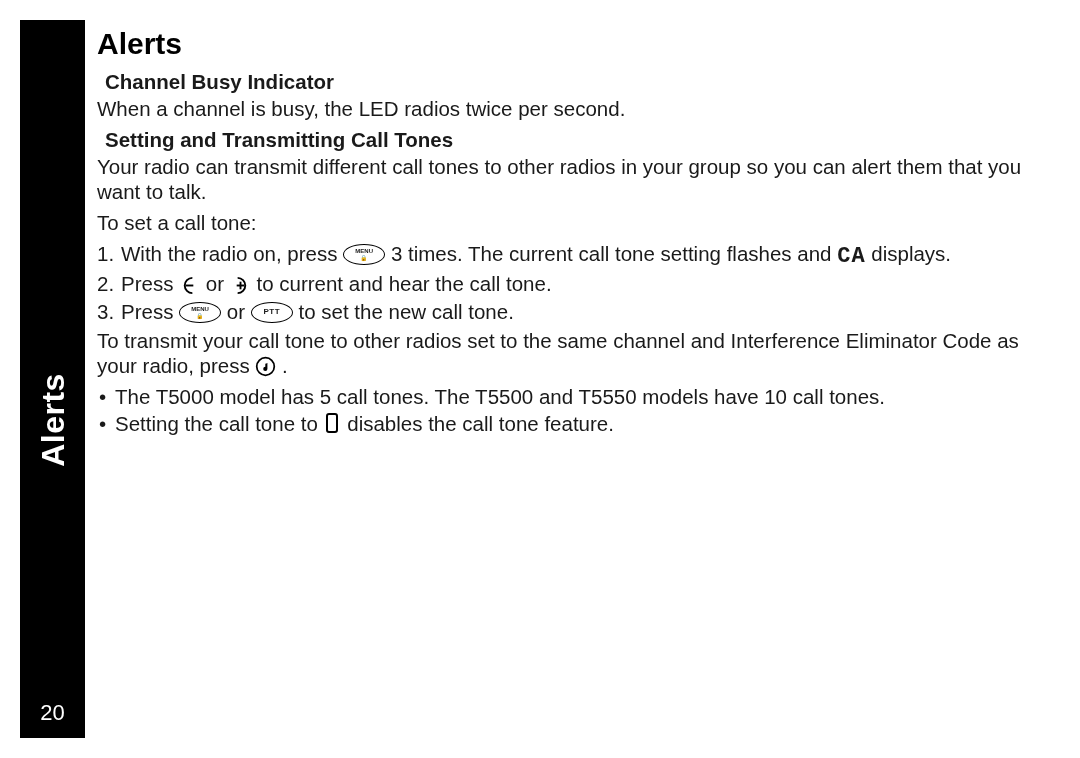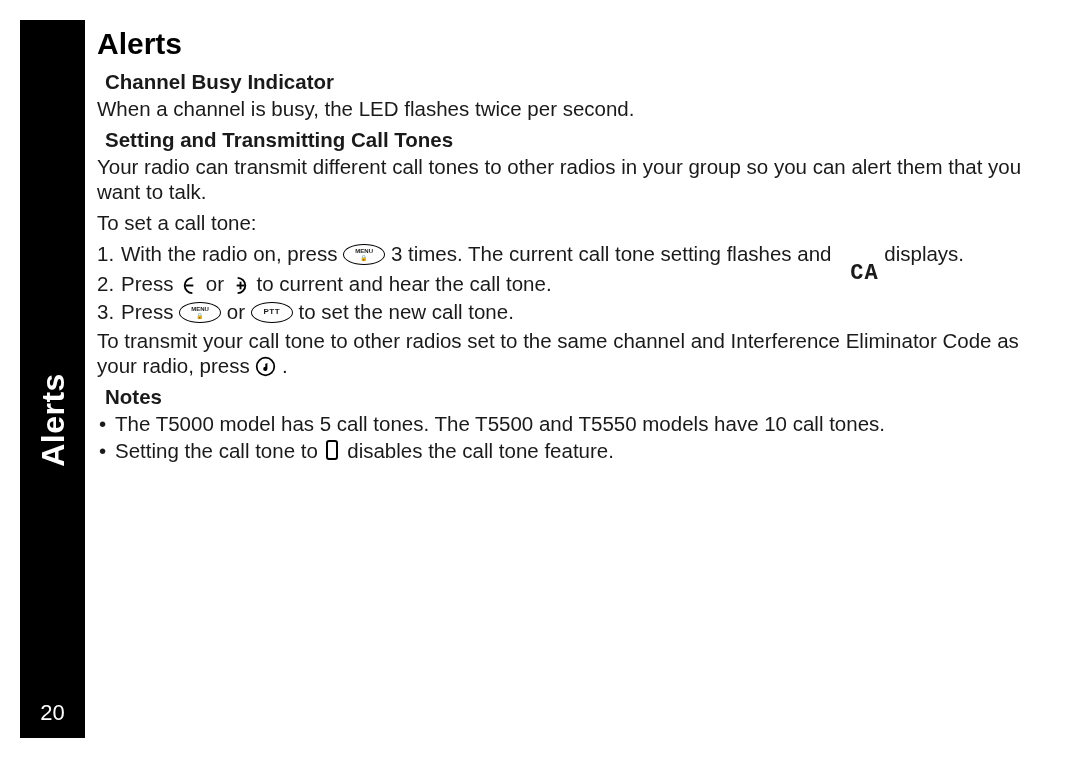--- a/index.html
+++ b/index.html
@@ -147,22 +147,21 @@
   .seg {
     font-family: "Courier New", monospace;
     font-weight: bold;
     letter-spacing: 1px;
     display: inline-block;
     vertical-align: baseline;
   }
   .seg.ca {
     font-size: 22px;
     position: relative;
-    top: 18px;
-    margin-left: 13px;
+    top: 1px;
   }
   .seg.zero {
     display: inline-block;
     border: 2px solid #000;
     border-radius: 3px;
     width: 8px;
     height: 16px;
     position: relative;
     top: 2px;
     margin: 0 4px 0 2px;
@@ -183,21 +182,21 @@
 
   <div class="sidebar">
     <div class="sidebar-label">Alerts</div>
     <div class="page-number">20</div>
   </div>
 
   <div class="content">
     <div class="title">Alerts</div>
 
     <div class="subhead">Channel Busy Indicator</div>
-    <div class="para">When a channel is busy, the LED flashes twice per second.</div>
+    <div class="para">When a channel is busy, the LED radios twice per second.</div>
 
     <div class="subhead">Setting and Transmitting Call Tones</div>
     <div class="para">Your radio can transmit different call tones to other radios in your group so you can alert them that you want to talk.</div>
     <div class="para">To set a call tone:</div>
 
     <ol class="list">
       <li class="li">
         <span class="num">1.</span>
         <span>With the radio on, press </span>
         <span class="iconcircle icon-small"><span class="inner menu"><span>MENU</span><span class="lockdot">🔒</span></span></span>
@@ -238,21 +237,20 @@
       <span>To transmit your call tone to other radios set to the same channel and Interference Eliminator Code as your radio, press </span>
       <span class="music-icon">
         <svg viewBox="0 0 22 22" width="21" height="21">
             <circle cx="11" cy="11" r="9.2" fill="none" stroke="#000" stroke-width="1.8"></circle>
             <path d="M13 6 L13 13.5 A2.2 2.2 0 1 1 10.8 11.3 L10.8 8 C12 8 13.5 7.5 13 6 Z" fill="#000"></path>
           </svg>
       </span>
       <span>.</span>
     </div>
 
-    <div class="subhead">Notes</div>
     <ul class="bullets">
       <li class="bli">The T5000 model has 5 call tones. The T5500 and T5550 models have 10 call tones.</li>
       <li class="bli">
         <span>Setting the call tone to </span>
         <span class="seg zero"></span>
         <span> disables the call tone feature.</span>
       </li>
     </ul>
   </div>
 

